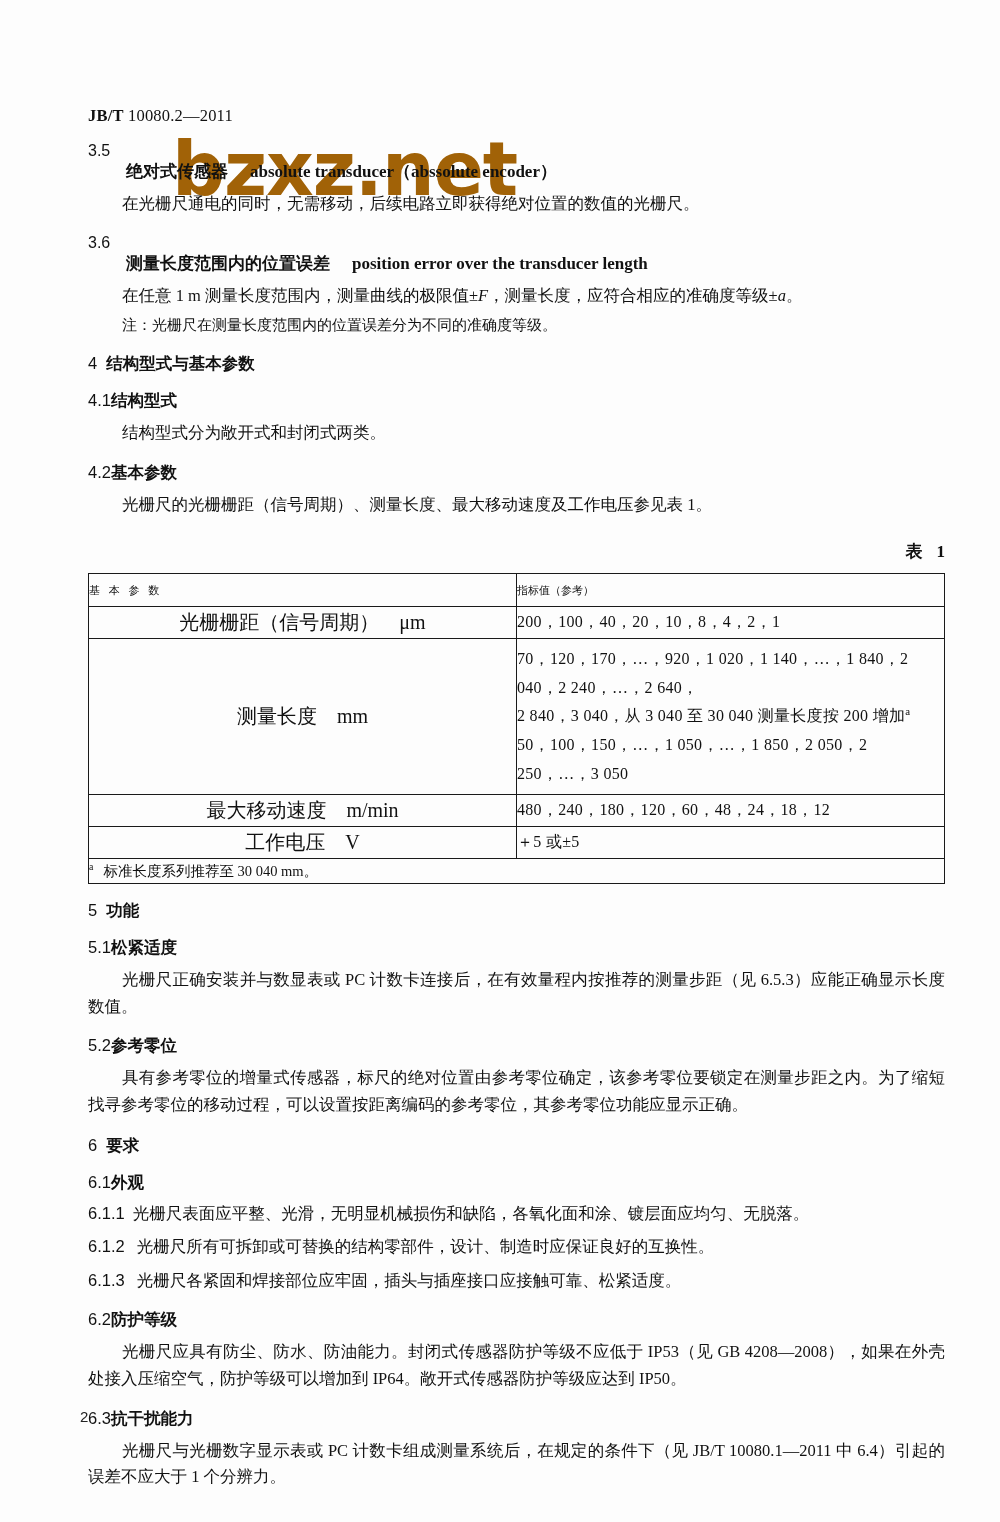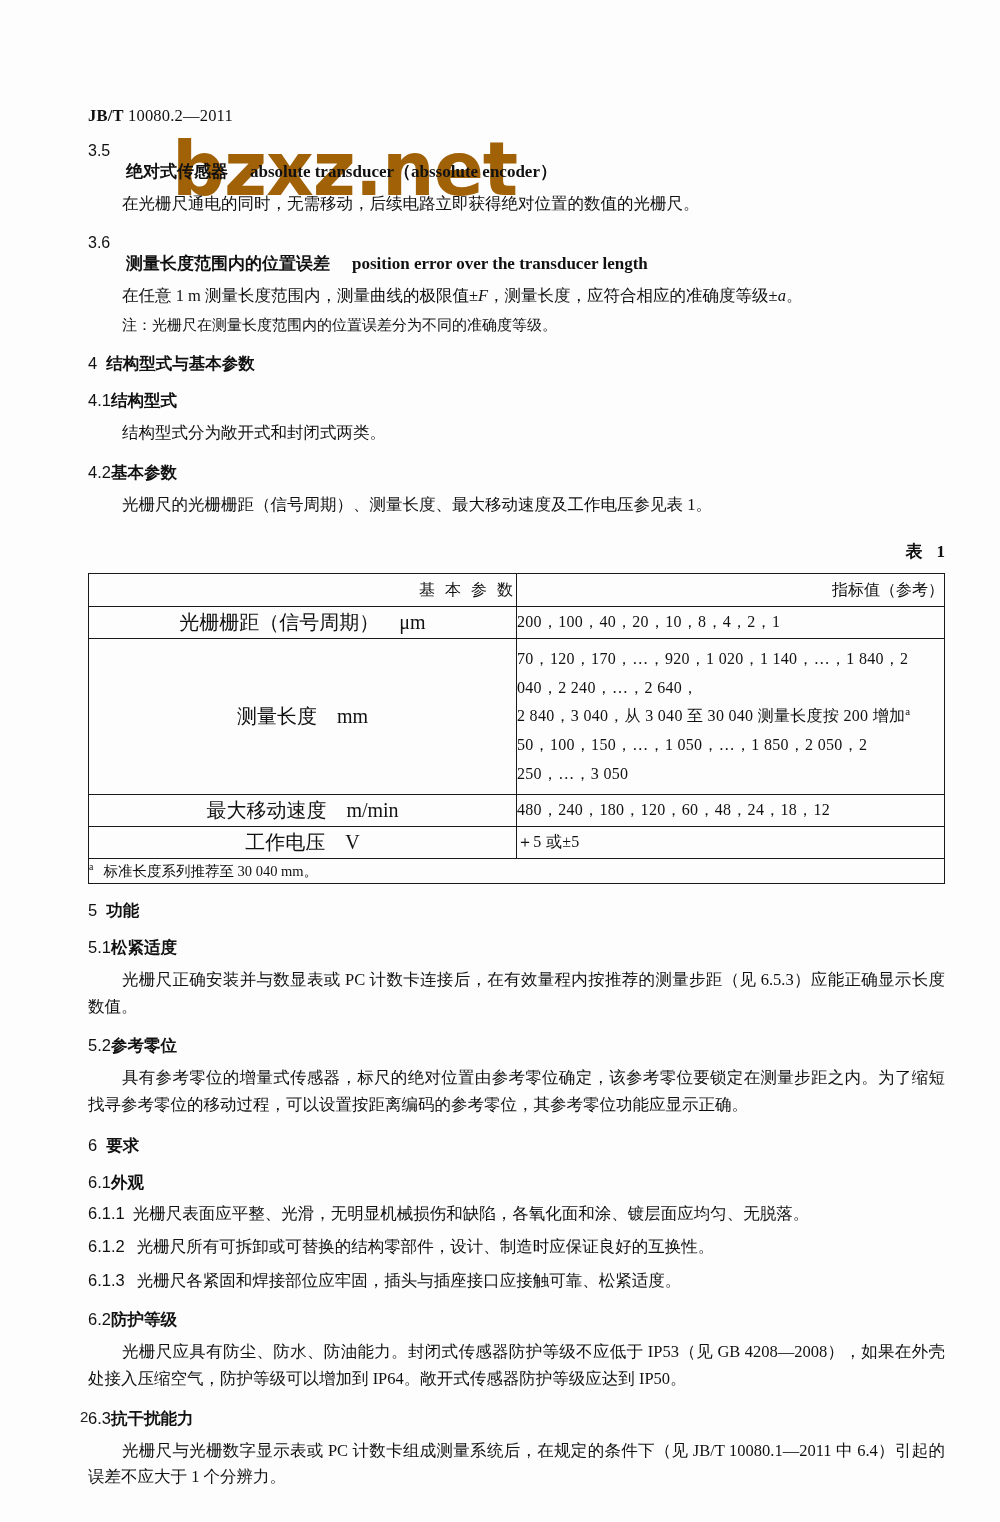--- a/index.html
+++ b/index.html
@@ -113,22 +113,22 @@
     width: 857px;
     margin: 0 auto;
     table-layout: fixed;
   }
   table.params td, table.params th {
     border: 1px solid #1a1a1a;
     padding: 0;
     font-weight: normal;
   }
   table.params th.colhead {
-    text-align: right;
-    font-size: 16px;
+    text-align: left;
+    font-size: 11px;
     height: 32px;
     letter-spacing: 3px;
   }
   table.params th.colhead.val { letter-spacing: 0px; }
   td.rowlabel {
     text-align: center;
     font-size: 20px;
     height: 31px;
     width: 252px;
   }

